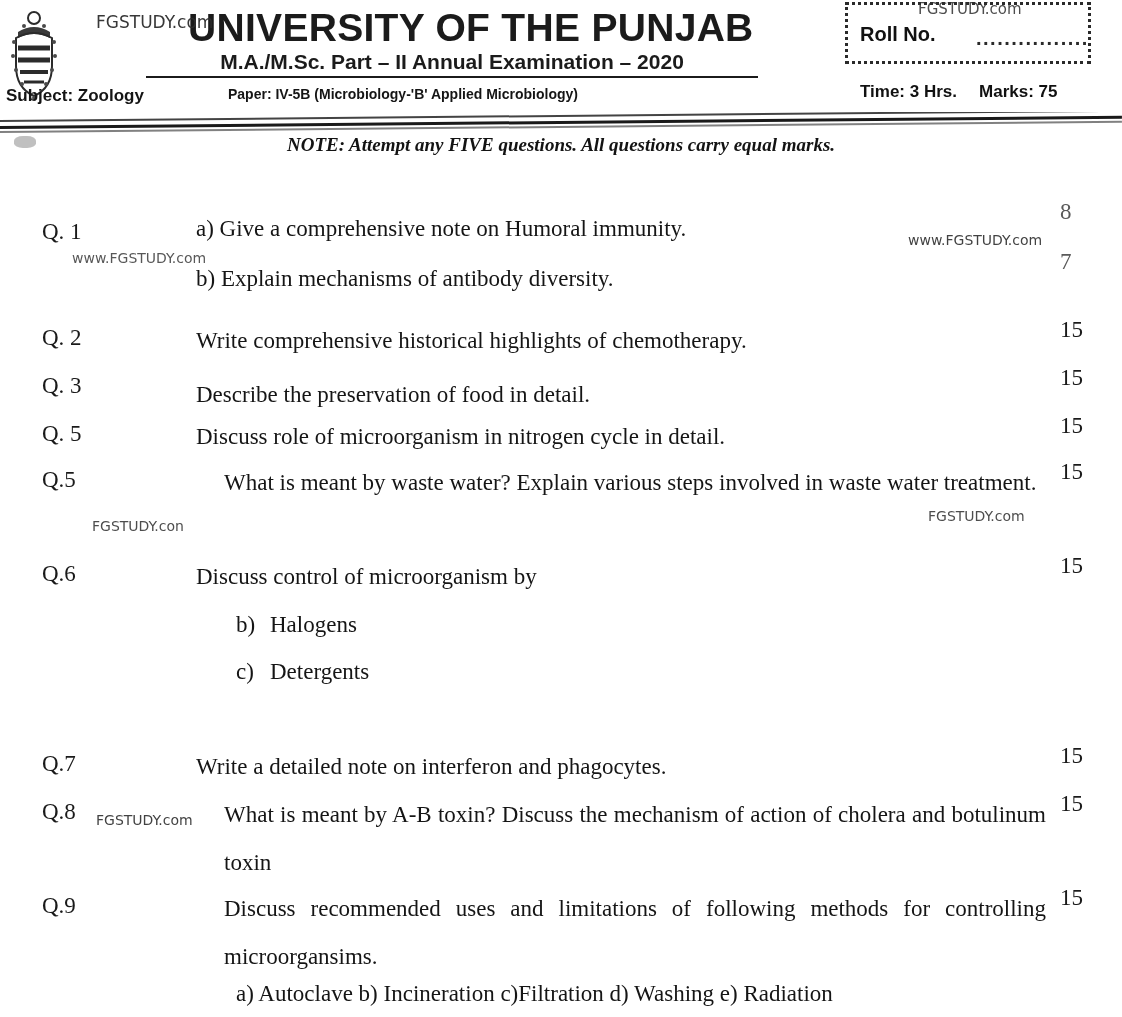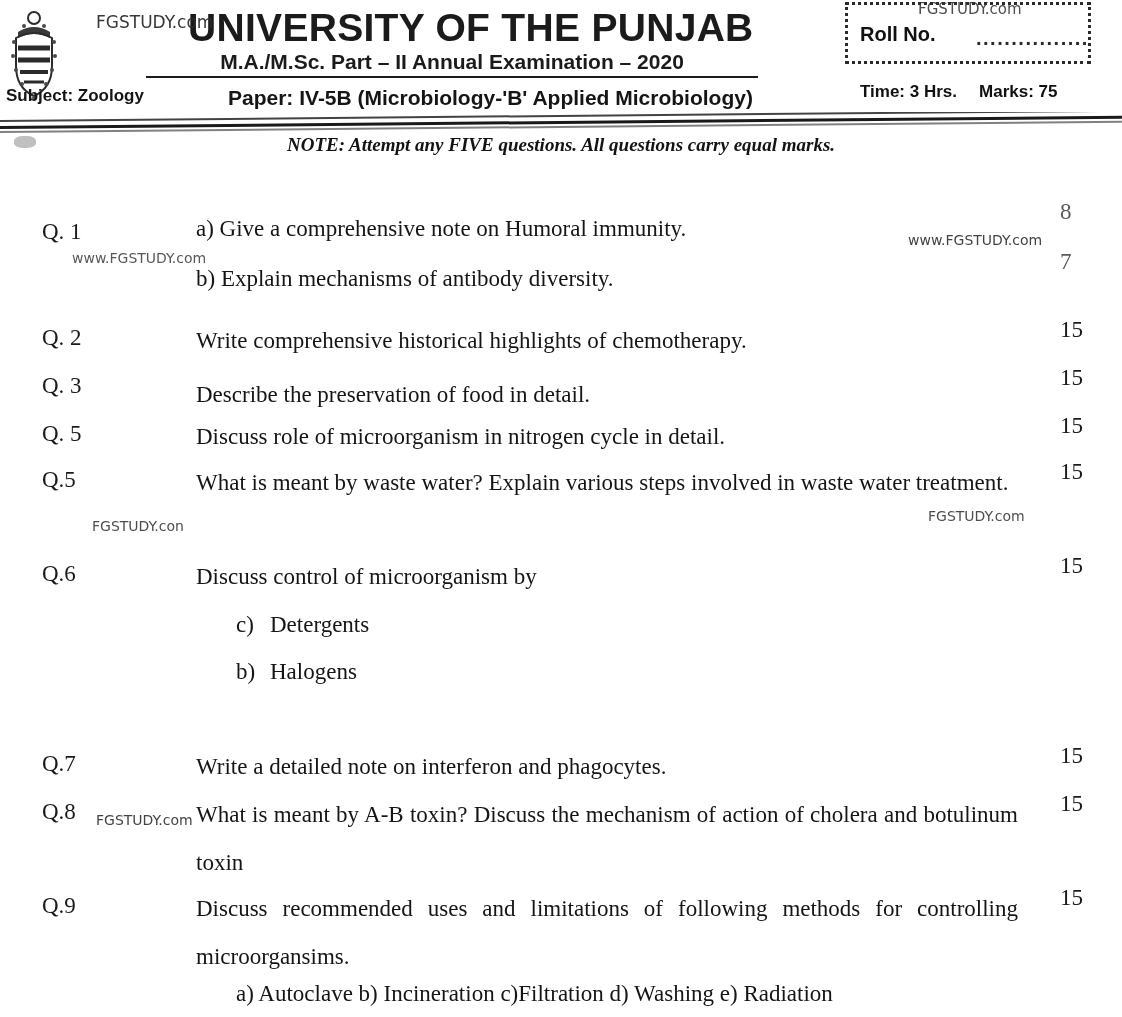--- a/index.html
+++ b/index.html
@@ -71,21 +71,21 @@
     color: #151515;
     white-space: nowrap;
   }
 
   .paper {
     position: absolute;
     left: 228px;
     top: 86px;
     font-family: "Liberation Sans", "DejaVu Sans", sans-serif;
     font-weight: bold;
-    font-size: 21px;
+    font-size: 14px;
     color: #151515;
     white-space: nowrap;
   }
 
   
   .rollbox {
     position: absolute;
     left: 845px;
     top: 2px;
     width: 240px;
@@ -199,20 +199,21 @@
     left: 196px;
     width: 820px;
     font-size: 23px;
     line-height: 48px;
     color: #151515;
   }
   .qtext.justify {
     text-align: justify;
     text-align-last: left;
     width: 822px;
+    margin-left: 28px;
   }
 
   .qmarks {
     position: absolute;
     left: 1060px;
     width: 44px;
     text-align: left;
     font-size: 23px;
     color: #1a1a1a;
   }
@@ -325,22 +326,22 @@
     <div class="qrow" style="position: absolute; top: 254px; left: 0px; width: 1122px;">
       <div class="qnum" style="top: 8px;">Q.5</div>
       <div class="qtext justify" style="top: 0px;">What is meant by waste water? Explain various steps involved in waste water treatment.</div>
       <div class="qmarks" style="top: 0px;">15</div>
     </div>
     <div class="qrow" style="position: absolute; top: 348px; left: 0px; width: 1122px;">
       <div class="qnum" style="top: 8px;">Q.6</div>
       <div class="qtext" style="top: 0px;">Discuss control of microorganism by</div>
       <div class="qmarks" style="top: 0px;">15</div>
       <div class="sub-list" style="top: 48px;">
+        <div class="sub-item"><span class="lbl">b)</span><span>Halogens</span></div>
         <div class="sub-item"><span class="lbl">c)</span><span>Detergents</span></div>
-        <div class="sub-item"><span class="lbl">b)</span><span>Halogens</span></div>
       </div>
     </div>
     <div class="qrow" style="position: absolute; top: 538px; left: 0px; width: 1122px;">
       <div class="qnum" style="top: 8px;">Q.7</div>
       <div class="qtext" style="top: 0px;">Write a detailed note on interferon and phagocytes.</div>
       <div class="qmarks" style="top: 0px;">15</div>
     </div>
     <div class="qrow" style="position: absolute; top: 586px; left: 0px; width: 1122px;">
       <div class="qnum" style="top: 8px;">Q.8</div>
       <div class="qtext justify" style="top: 0px;">What is meant by A-B toxin? Discuss the mechanism of action of cholera and botulinum toxin</div>

